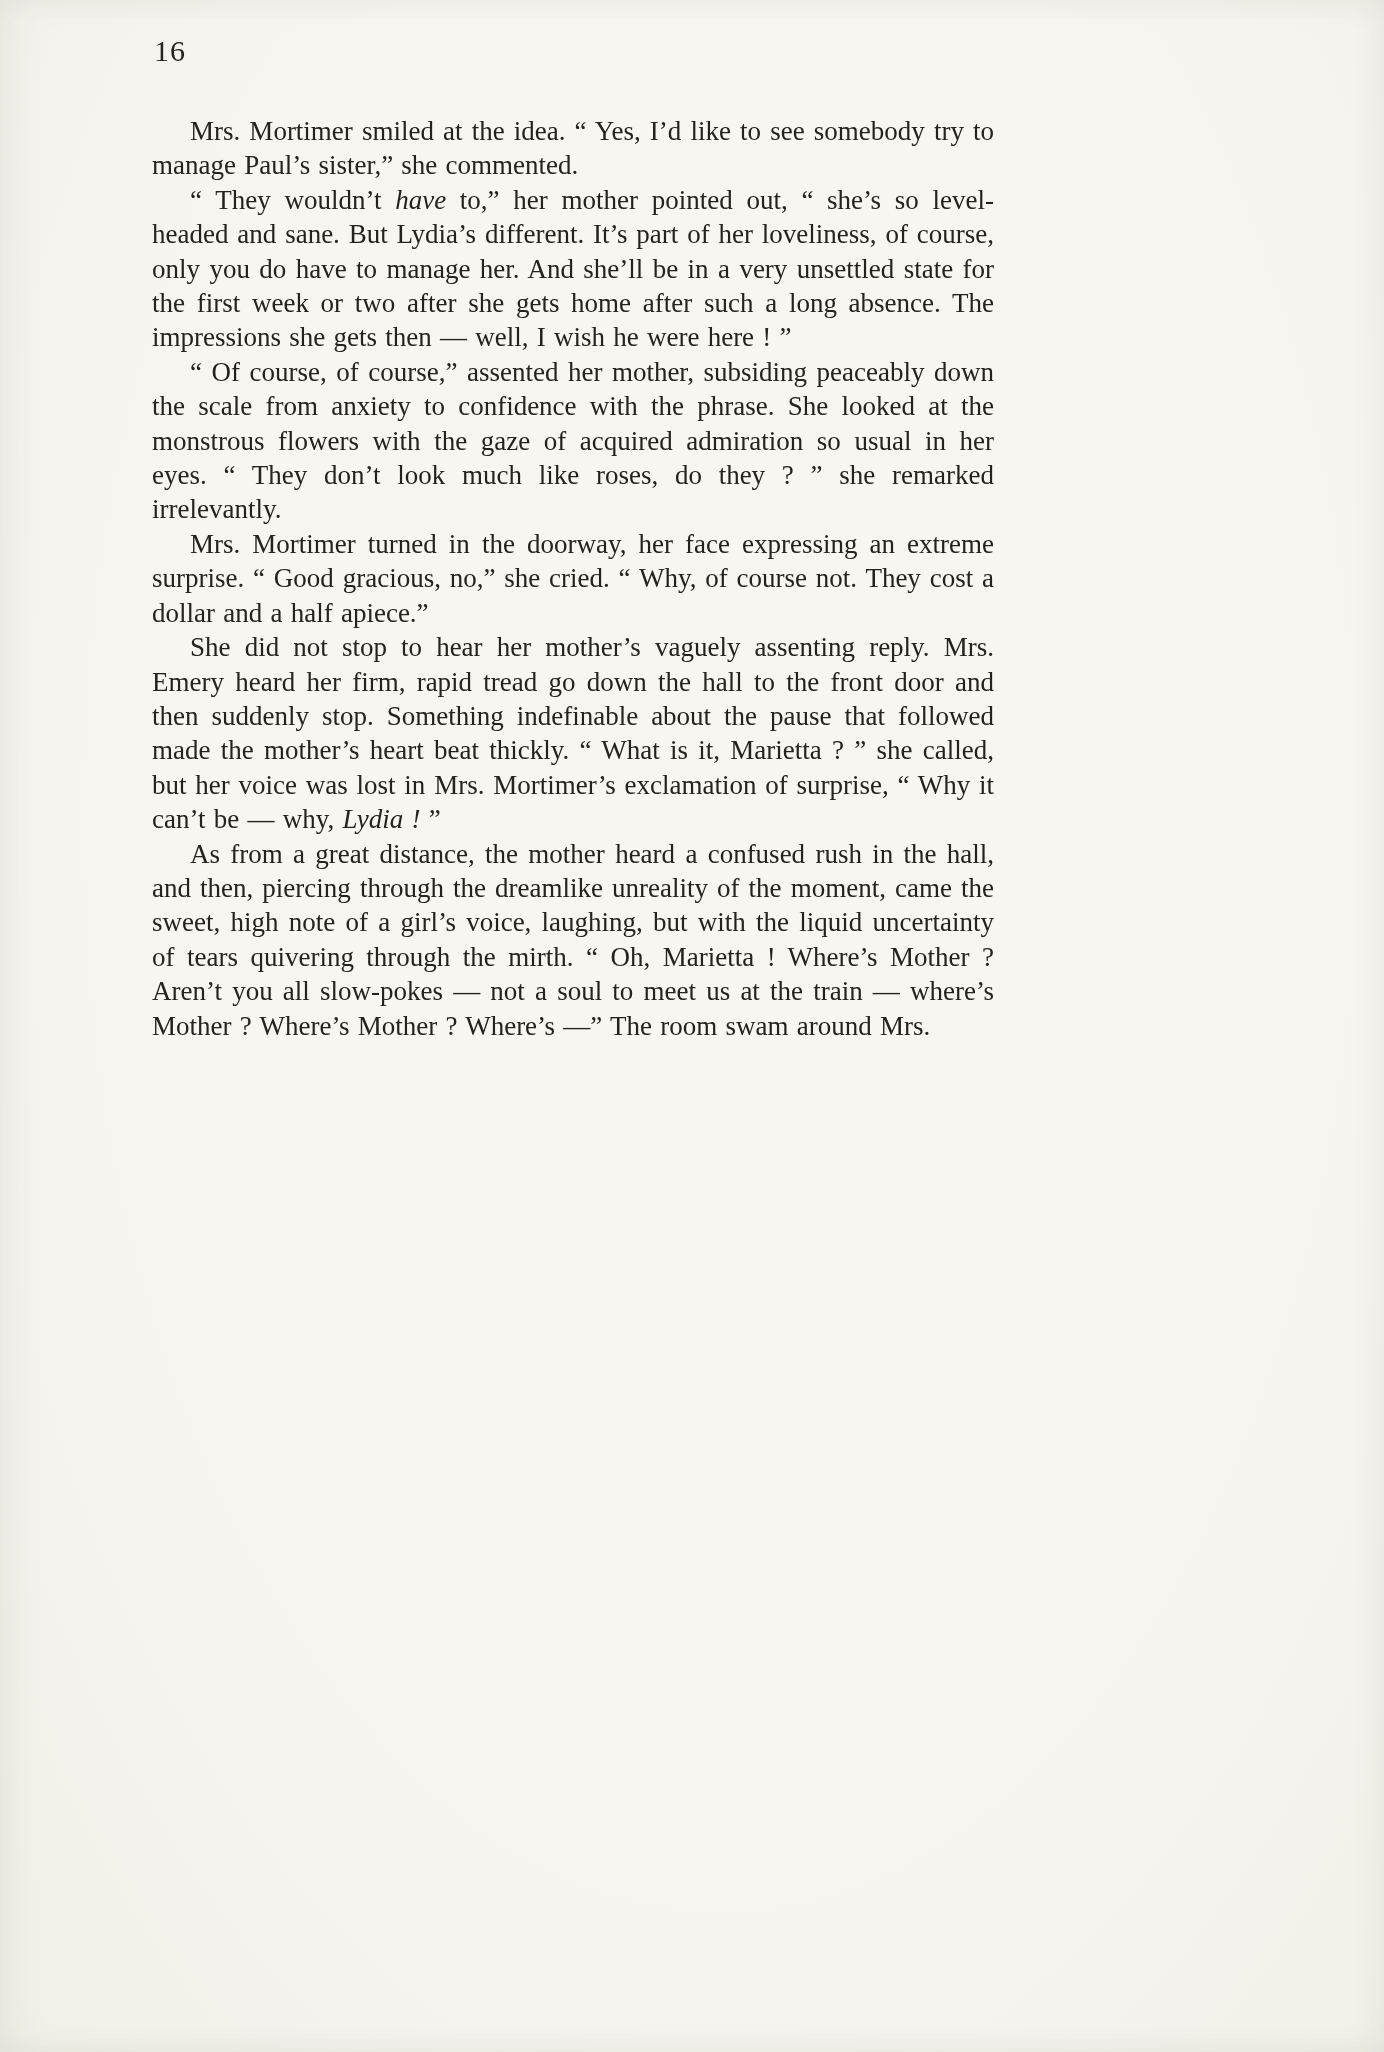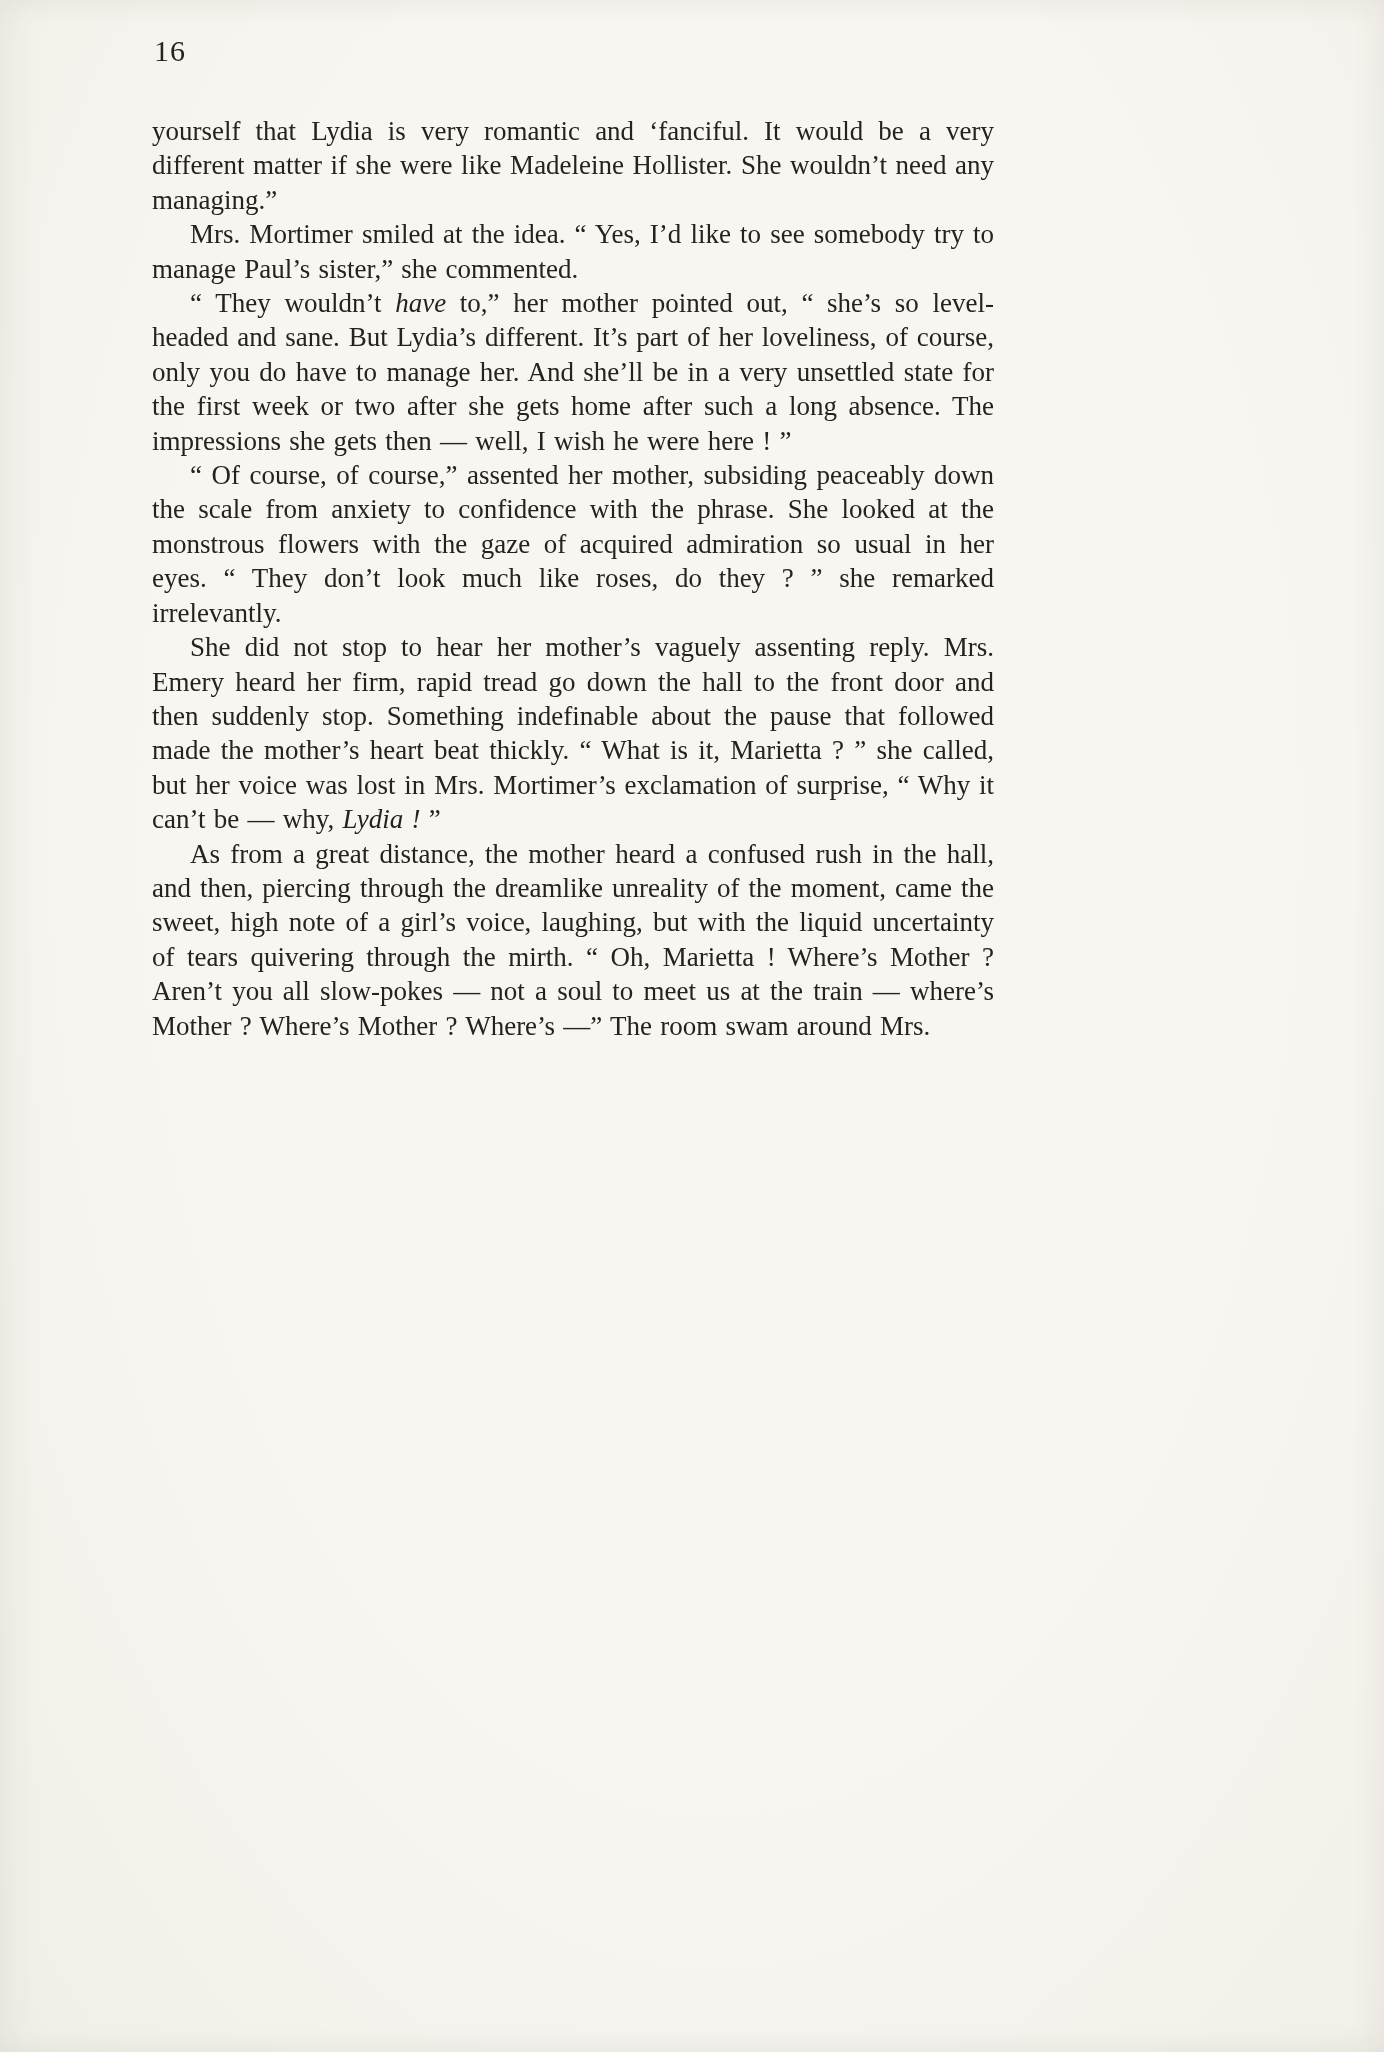--- a/index.html
+++ b/index.html
@@ -62,21 +62,21 @@
 </style>
 </head>
 <body>
 
 <div class="page">
   <div class="column">
     <div class="header">
       <span class="page-number">16</span>
     </div>
     <div class="body-text">
-        <p class="para"><span>yourself that Lydia is very romantic and ʻfanciful.  It would be a very different matter if she were like Madeleine Hollister.  She wouldn’t need any managing.”</span></p>
         <p class="para indent"><span>Mrs. Mortimer smiled at the idea.  “ Yes, I’d like to see somebody try to manage Paul’s sister,” she commented.</span></p>
         <p class="para indent"><span>“ They wouldn’t </span><i>have</i><span> to,” her mother pointed out, “ she’s so level-headed and sane.  But Lydia’s different. It’s part of her loveliness, of course, only you do have to manage her.  And she’ll be in a very unsettled state for the first week or two after she gets home after such a long absence.  The impressions she gets then — well, I wish he were here ! ”</span></p>
         <p class="para indent"><span>“ Of course, of course,” assented her mother, subsiding peaceably down the scale from anxiety to confidence with the phrase.  She looked at the monstrous flowers with the gaze of acquired admiration so usual in her eyes.  “ They don’t look much like roses, do they ? ” she remarked irrelevantly.</span></p>
+        <p class="para indent"><span>Mrs. Mortimer turned in the doorway, her face expressing an extreme surprise.  “ Good gracious, no,” she cried.  “ Why, of course not.  They cost a dollar and a half apiece.”</span></p>
         <p class="para indent"><span>She did not stop to hear her mother’s vaguely assenting reply.  Mrs. Emery heard her firm, rapid tread go down the hall to the front door and then suddenly stop.  Something indefinable about the pause that followed made the mother’s heart beat thickly.  “ What is it, Marietta ? ” she called, but her voice was lost in Mrs. Mortimer’s exclamation of surprise, “ Why it can’t be — why, </span><i>Lydia !</i><span> ”</span></p>
         <p class="para indent"><span>As from a great distance, the mother heard a confused rush in the hall, and then, piercing through the dreamlike unreality of the moment, came the sweet, high note of a girl’s voice, laughing, but with the liquid uncertainty of tears quivering through the mirth.  “ Oh, Marietta ! Where’s Mother ?  Aren’t you all slow-pokes — not a soul to meet us at the train — where’s Mother ?  Where’s Mother ?  Where’s —”  The room swam around Mrs.</span></p>
       </div>
   </div>
 </div>
 
 </body></html>

